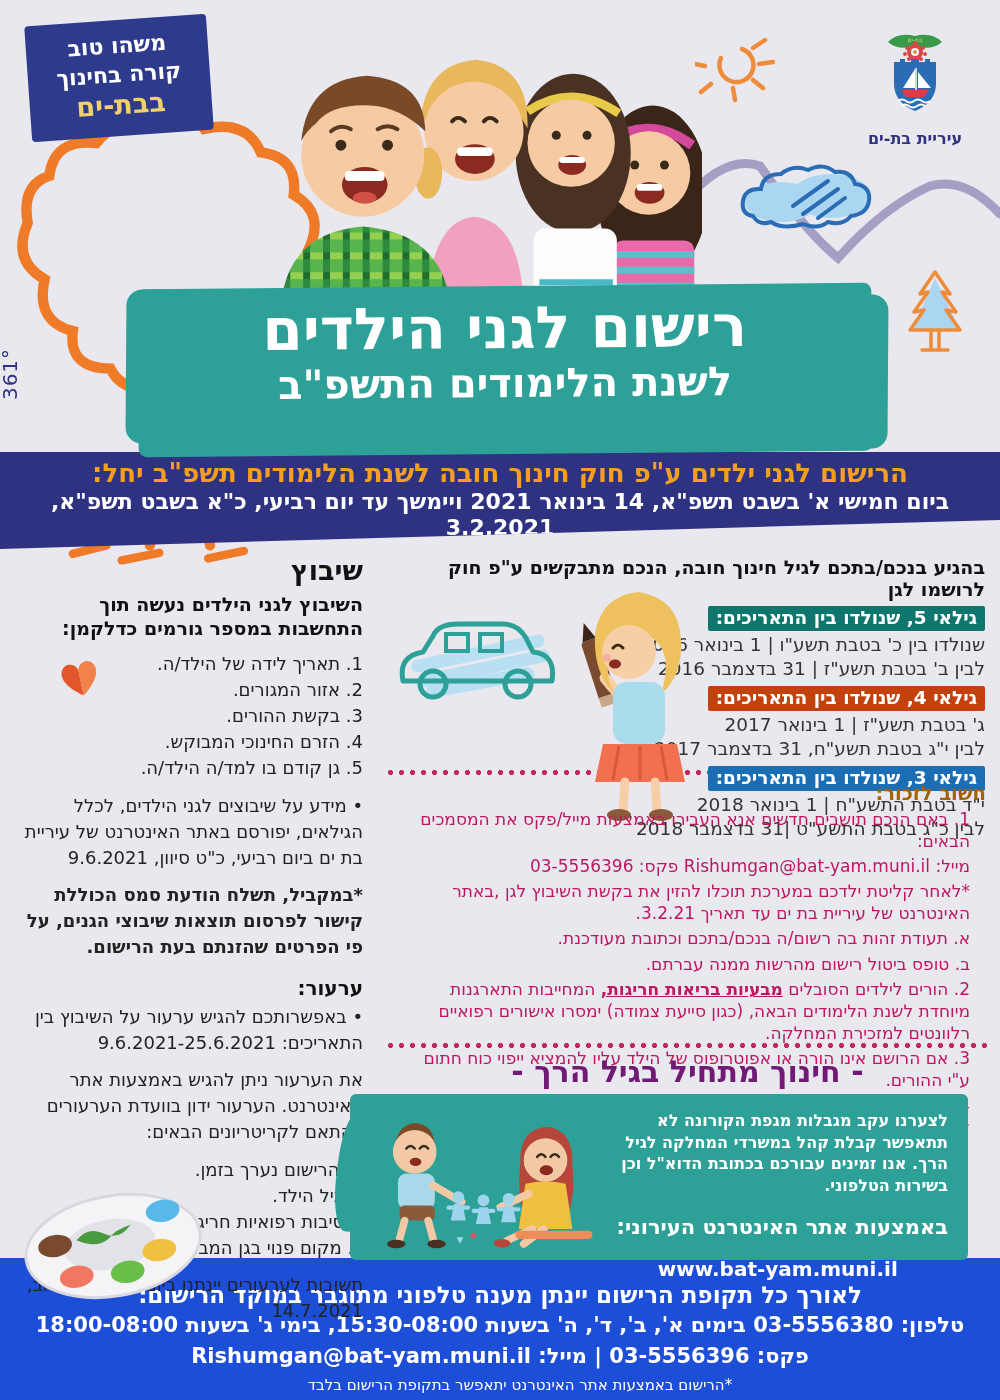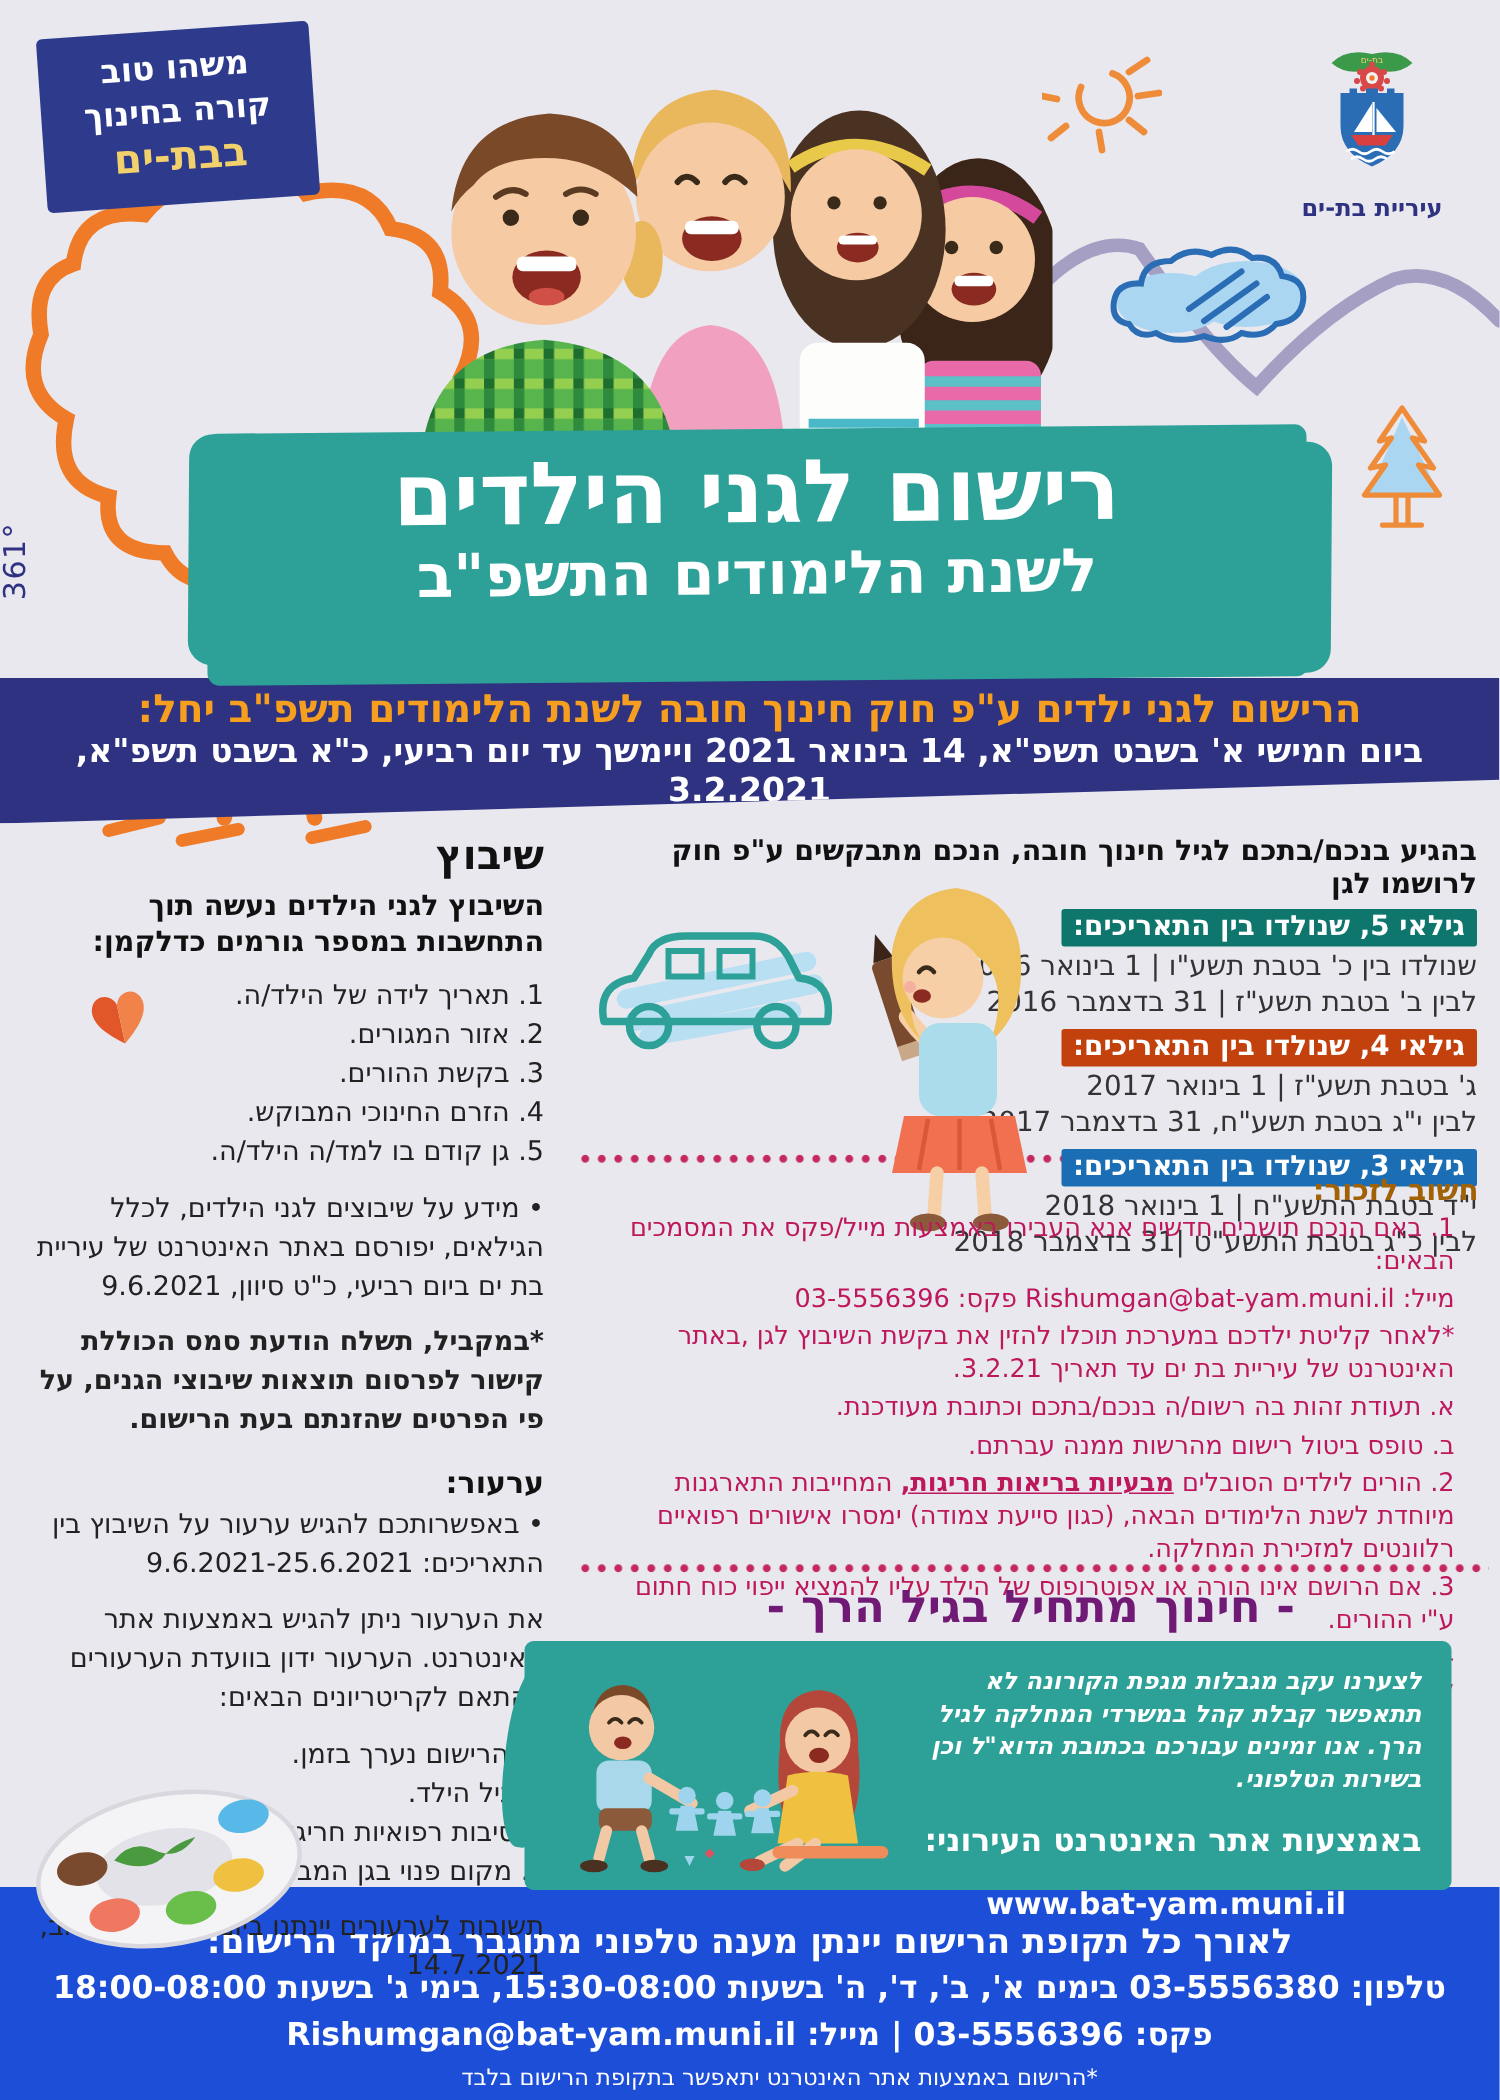--- a/index.html
+++ b/index.html
@@ -78,21 +78,21 @@
   .appeal-title{font-size:20px;font-weight:bold;color:#111;margin:16px 0 4px;}
 
   
   .edu-title{left:400px;top:1054px;width:575px;text-align:center;color:#701a75;
              font-weight:bold;font-size:30px;z-index:6;}
   .edu-box{left:350px;top:1094px;width:618px;height:166px;background:#2da197;border-radius:6px;
            z-index:6;display:flex;direction:rtl;box-sizing:border-box;padding:14px 20px 8px 6px;}
   .edu-box::before{content:"";position:absolute;left:-13px;top:16px;width:34px;height:122px;
            background:#2da197;transform:rotate(7deg);border-radius:45%;}
   .edu-text{width:345px;text-align:right;color:#fff;}
-  .edu-p1{font-size:16px;font-weight:bold;line-height:1.35;margin:2px 0 18px;font-style:italic;}
+  .edu-p1{font-size:16px;font-weight:bold;line-height:1.35;margin:2px 0 18px;}
   .edu-p2{font-size:21px;font-weight:bold;line-height:1.25;}
   .edu-url{font-size:20px;font-weight:bold;direction:ltr;margin-top:16px;text-align:center;}
   .kids2{margin-top:4px;}
 
   
   .footer{left:0;top:1258px;width:1000px;height:142px;background:#1d4ed8;text-align:center;
           z-index:4;box-sizing:border-box;padding-top:24px;}
   .f1{color:#fff;font-weight:bold;font-size:23px;line-height:1.2;}
   .f2{color:#fff;font-weight:bold;font-size:21px;line-height:1.5;}
   .f4{color:#fff;font-size:15px;margin-top:3px;padding-left:40px;}

